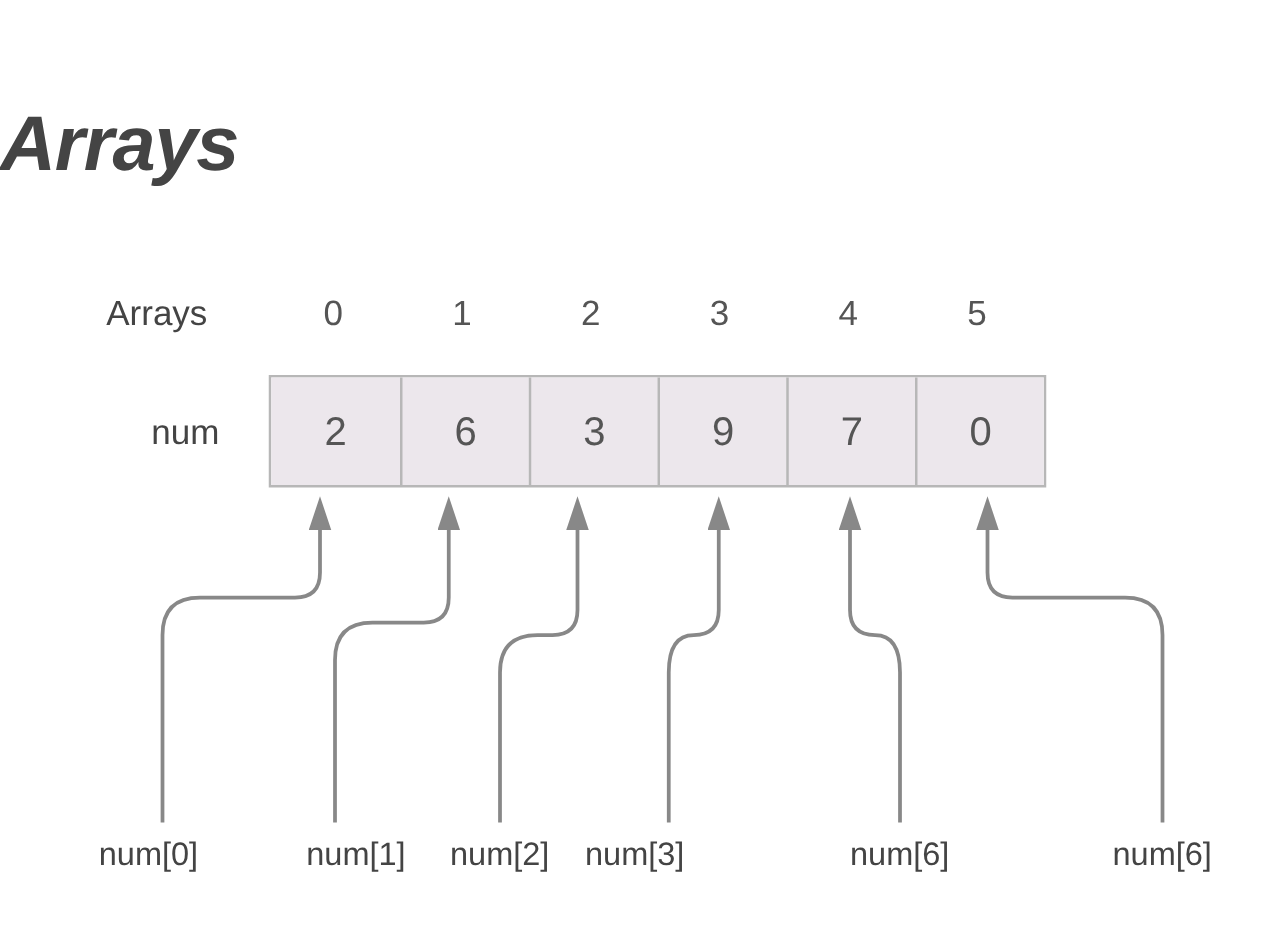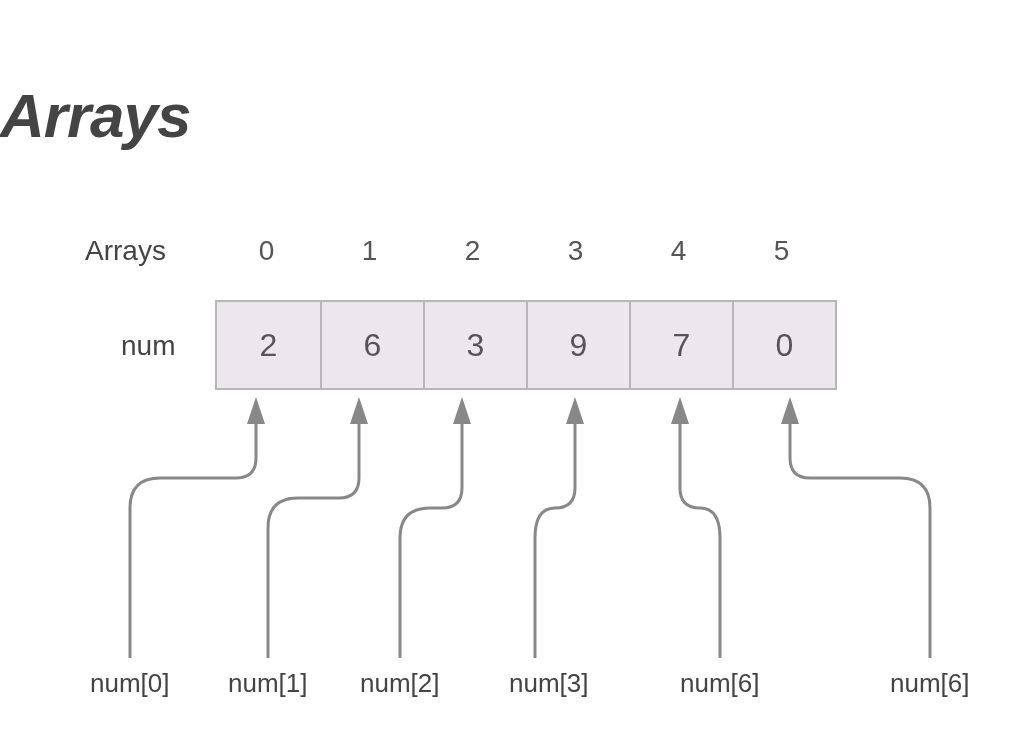--- a/index.html
+++ b/index.html
@@ -133,19 +133,19 @@
 
     <path d="M 535 270 L 535 150 Q 535 120 555 120 L 555 120 Q 575 120 575 100 L 575 18" marker-end="url(#ah)"></path>
 
     <path d="M 720 270 L 720 150 Q 720 120 700 120 L 700 120 Q 680 120 680 100 L 680 18" marker-end="url(#ah)"></path>
 
     <path d="M 930 270 L 930 120 Q 930 90 900 90 L 810 90 Q 790 90 790 70 L 790 18" marker-end="url(#ah)"></path>
   </g>
 </svg>
 
 <div class="item-labels">
-  <span class="item-label" style="left:90px">num[0]</span>
-  <span class="item-label" style="left:228px">num[1]</span>
+  <span class="item-label" style="left:79px">num[0]</span>
+  <span class="item-label" style="left:245px">num[1]</span>
   <span class="item-label" style="left:360px">num[2]</span>
-  <span class="item-label" style="left:509px">num[3]</span>
+  <span class="item-label" style="left:468px">num[3]</span>
   <span class="item-label" style="left:680px">num[6]</span>
   <span class="item-label" style="left:890px">num[6]</span>
 </div>
 
 </body></html>

